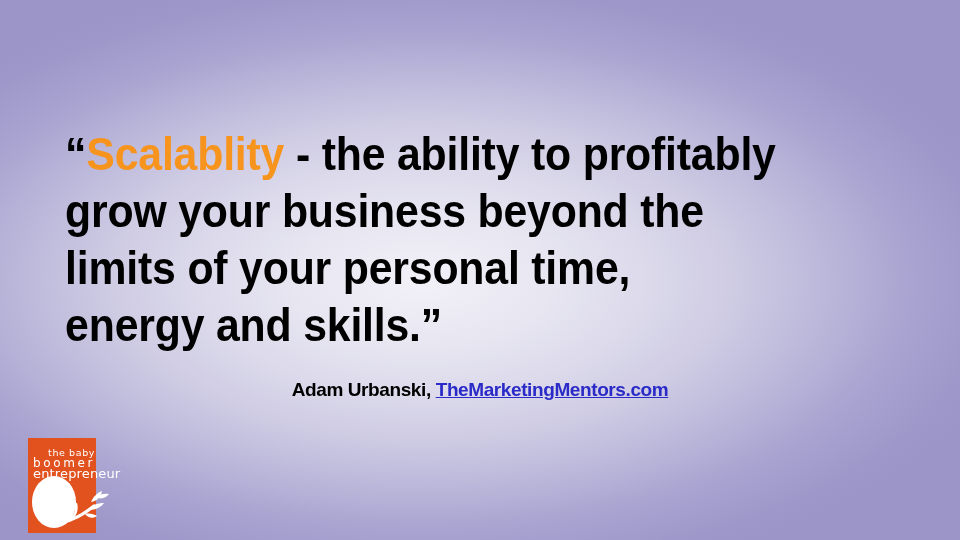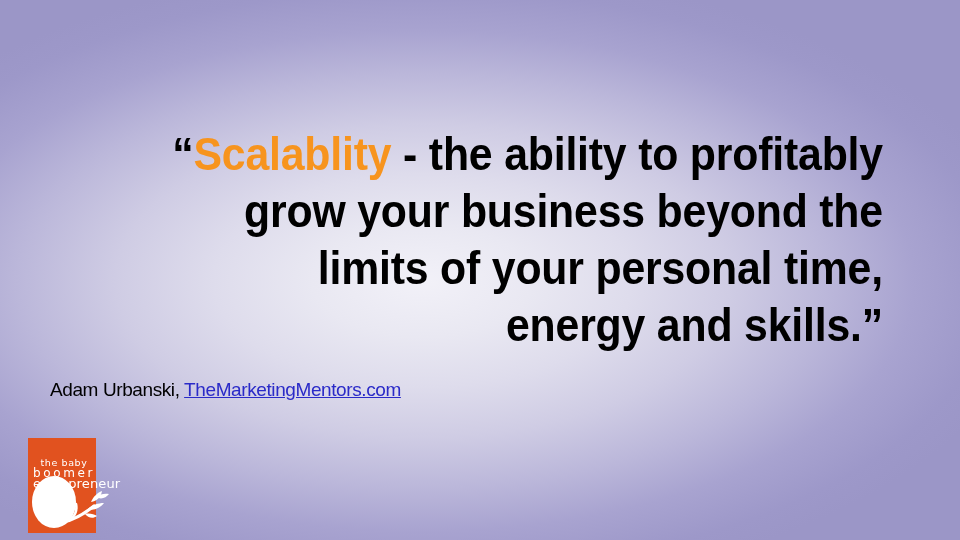--- a/index.html
+++ b/index.html
@@ -27,24 +27,24 @@
         #cfcce4 50%,
         #bbb7da 66%,
         #a8a3d0 80%,
         #9d98c9 93%,
         #9b96c7 100%);
   }
 
   
   .quote-block {
     position: absolute;
-    left: 53px;
+    left: 35px;
     top: 126px;
     width: 860px;
-    text-align: right;
+    text-align: left;
   }
   .quote-line {
     font-family: "Liberation Sans Narrow", "Liberation Sans", sans-serif;
     font-weight: bold;
     font-size: 46px;
     line-height: 57px;
     color: #000000;
     letter-spacing: -0.2px;
     white-space: nowrap;
     transform: scaleX(0.93);
@@ -56,23 +56,23 @@
   .quote-line .qm {
     color: #000000;
   }
 
   
   .attribution {
     position: absolute;
     left: 50px;
     top: 378px;
     width: 860px;
-    text-align: left;
+    text-align: center;
     font-family: "Liberation Sans Narrow", "Liberation Sans", sans-serif;
-    font-weight: normal;
+    font-weight: bold;
     font-size: 19px;
     line-height: 24px;
     color: #000000;
     letter-spacing: -0.4px;
     white-space: nowrap;
   }
   .attribution .author {
     color: #000000;
   }
   .attribution .site {
@@ -93,25 +93,25 @@
     position: absolute;
     left: 6px;
     top: 8px;
     width: 68px;
     height: 95px;
     background: #e1521f;
   }
   .logo-text {
     position: absolute;
     left: 11px;
-    top: 28px;
+    top: 18px;
     width: 62px;
     color: #ffffff;
     font-family: "DejaVu Sans", sans-serif;
-    text-align: center;
+    text-align: right;
     pointer-events: none;
   }
   .logo-l1 {
     font-size: 9.5px;
     line-height: 10px;
     letter-spacing: 0.6px;
   }
   .logo-l2 {
     font-size: 12px;
     line-height: 10.5px;

